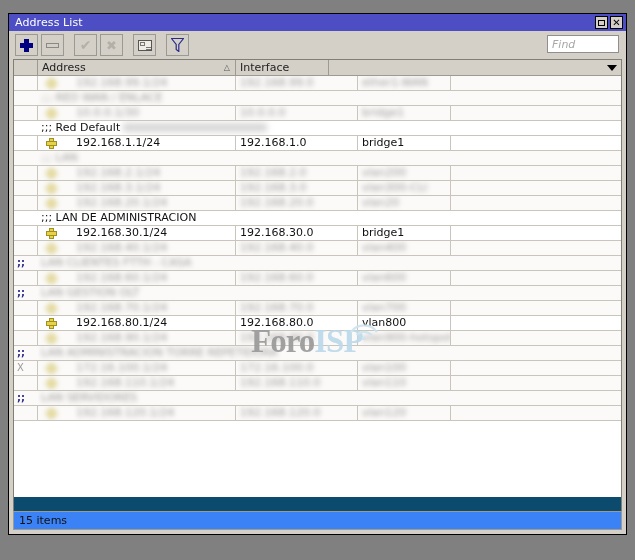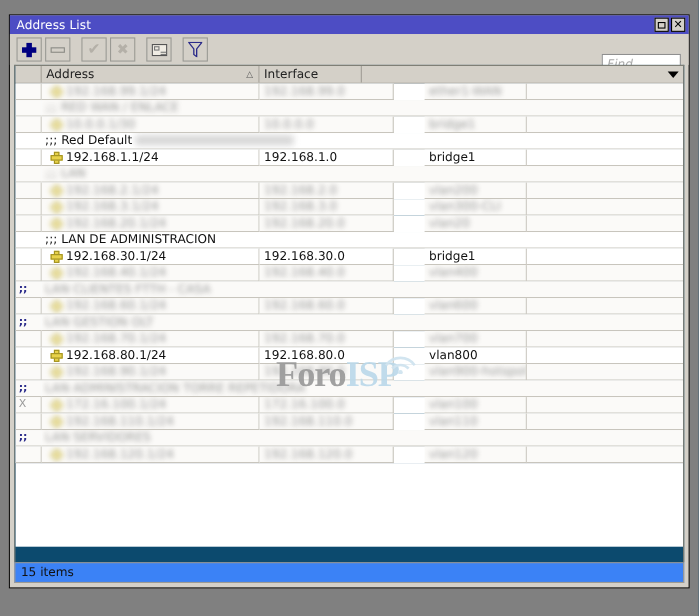--- a/index.html
+++ b/index.html
@@ -89,21 +89,21 @@
   }
   .ic-note::after {
     content:""; position:absolute; left:7px; top:6px; width: 5px; height: 1px; background: #777;
     box-shadow: 0 2px 0 #777;
   }
   
   .ic-funnel { width: 13px; height: 14px; position: relative; }
   .ic-funnel svg { display: block; }
 
   #find-box {
-    position: absolute; right: 7px; top: 18px;
+    position: absolute; right: 7px; top: 4px;
     width: 72px; height: 18px;
     background: #ffffff;
     border: 1px solid #8f8f8f;
     box-sizing: border-box;
     display: flex; align-items: center;
     padding-left: 4px;
   }
   #find-box span {
     color: #a8a8a8; font-style: italic; font-size: 11px;
   }
@@ -159,23 +159,23 @@
     font-size: 11px; color: #111;
     line-height: 14px;
     box-sizing: border-box;
     border-right: 1px solid #c8c5bd;
     border-bottom: 1px solid #c8c5bd;
     overflow: hidden; white-space: nowrap;
     padding-left: 4px;
     background: #ffffff;
   }
   .row .cell.flagcol { width: 24px; padding-left: 3px; font-size: 10px; color:#333; }
-  .row .cell.addr { width: 198px; padding-left: 2px; display: flex; align-items: center; gap: 3px;}
+  .row .cell.addr { width: 198px; padding-left: 2px; display: flex; align-items: center; gap: 19px;}
   .row .cell.net  { width: 122px; }
-  .row .cell.iface{ width: 93px; margin-left: 28px; }
+  .row .cell.iface{ width: 93px; }
   .row .cell.last { flex: 1 1 auto; border-right: none; }
 
   
   .row.comment .cell.cmt {
     flex: 1 1 auto;
     border-right: none;
     border-bottom: 1px solid #c8c5bd;
     padding-left: 3px;
     font-size: 11px;
     color: #111;

